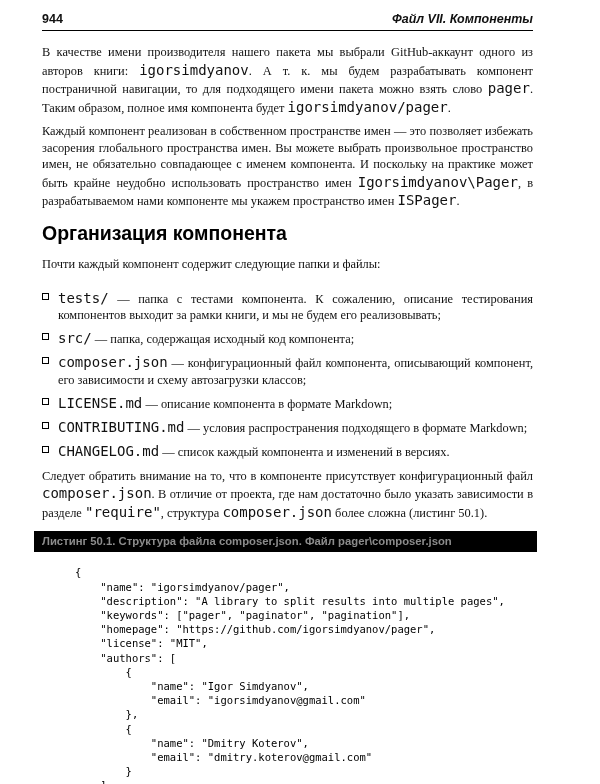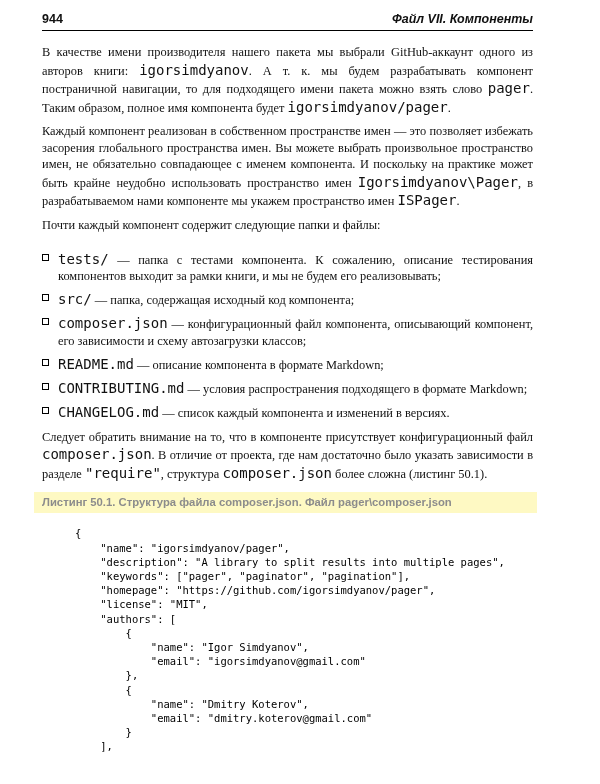--- a/index.html
+++ b/index.html
@@ -85,51 +85,52 @@
     <span class="pagenum">944</span>
     <span class="chapter">Файл VII. Компоненты</span>
   </div>
   <div class="rule"></div>
 
   <div id="intro">
       <p class="para"><span class="run">В качестве имени производителя нашего пакета мы выбрали GitHub-аккаунт одного из авторов книги: </span><span class="mono">igorsimdyanov</span><span class="run">. А т. к. мы будем разрабатывать компонент постраничной навигации, то для подходящего имени пакета можно взять слово </span><span class="mono">pager</span><span class="run">. Таким образом, полное имя компонента будет </span><span class="mono">igorsimdyanov/pager</span><span class="run">.</span></p>
       <p class="para"><span class="run">Каждый компонент реализован в собственном пространстве имен — это позволяет избежать засорения глобального пространства имен. Вы можете выбрать произвольное пространство имен, не обязательно совпадающее с именем компонента. И поскольку на практике может быть крайне неудобно использовать пространство имен </span><span class="mono">Igorsimdyanov\Pager</span><span class="run">, в разрабатываемом нами компоненте мы укажем пространство имен </span><span class="mono">ISPager</span><span class="run">.</span></p>
     </div>
 
+  <h1 class="section-title">Организация компонента</h1>
 
   <p class="para lead">Почти каждый компонент содержит следующие папки и файлы:</p>
 
   <ul class="file-list" id="file-list">
       <li>
         <span class="bullet"></span>
         <span class="item-text"><span class="mono">tests/</span><span class="run"> — папка с тестами компонента. К сожалению, описание тестирования компонентов выходит за рамки книги, и мы не будем его реализовывать;</span></span>
       </li>
       <li>
         <span class="bullet"></span>
         <span class="item-text"><span class="mono">src/</span><span class="run"> — папка, содержащая исходный код компонента;</span></span>
       </li>
       <li>
         <span class="bullet"></span>
         <span class="item-text"><span class="mono">composer.json</span><span class="run"> — конфигурационный файл компонента, описывающий компонент, его зависимости и схему автозагрузки классов;</span></span>
       </li>
       <li>
         <span class="bullet"></span>
-        <span class="item-text"><span class="mono">README.md</span><span class="run"> — описание компонента в формате Markdown;</span></span>
+        <span class="item-text"><span class="mono">LICENSE.md</span><span class="run"> — описание компонента в формате Markdown;</span></span>
       </li>
       <li>
         <span class="bullet"></span>
         <span class="item-text"><span class="mono">CONTRIBUTING.md</span><span class="run"> — условия распространения подходящего в формате Markdown;</span></span>
       </li>
       <li>
         <span class="bullet"></span>
         <span class="item-text"><span class="mono">CHANGELOG.md</span><span class="run"> — список каждый компонента и изменений в версиях.</span></span>
       </li>
     </ul>
 
   <p class="para" id="note"><span class="run">Следует обратить внимание на то, что в компоненте присутствует конфигурационный файл </span><span class="mono">composer.json</span><span class="run">. В отличие от проекта, где нам достаточно было указать зависимости в разделе </span><span class="mono">"require"</span><span class="run">, структура </span><span class="mono">composer.json</span><span class="run"> более сложна (листинг 50.1).</span></p>
 
-  <div class="listing-caption" id="listing-caption" style="background: #fef9c3; color: rgb(140, 140, 140);">
+  <div class="listing-caption" id="listing-caption" style="background: #000000; color: rgb(140, 140, 140);">
     <span>Листинг 50.1. Структура файла composer.json. Файл pager\composer.json</span>
   </div>
 
   <pre class="code-block" id="code"><div class="code-line">{</div><div class="code-line">    "name": "igorsimdyanov/pager",</div><div class="code-line">    "description": "A library to split results into multiple pages",</div><div class="code-line">    "keywords": ["pager", "paginator", "pagination"],</div><div class="code-line">    "homepage": "https://github.com/igorsimdyanov/pager",</div><div class="code-line">    "license": "MIT",</div><div class="code-line">    "authors": [</div><div class="code-line">        {</div><div class="code-line">            "name": "Igor Simdyanov",</div><div class="code-line">            "email": "igorsimdyanov@gmail.com"</div><div class="code-line">        },</div><div class="code-line">        {</div><div class="code-line">            "name": "Dmitry Koterov",</div><div class="code-line">            "email": "dmitry.koterov@gmail.com"</div><div class="code-line">        }</div><div class="code-line">    ],</div></pre>
 
 </div>
 
 </body></html>

